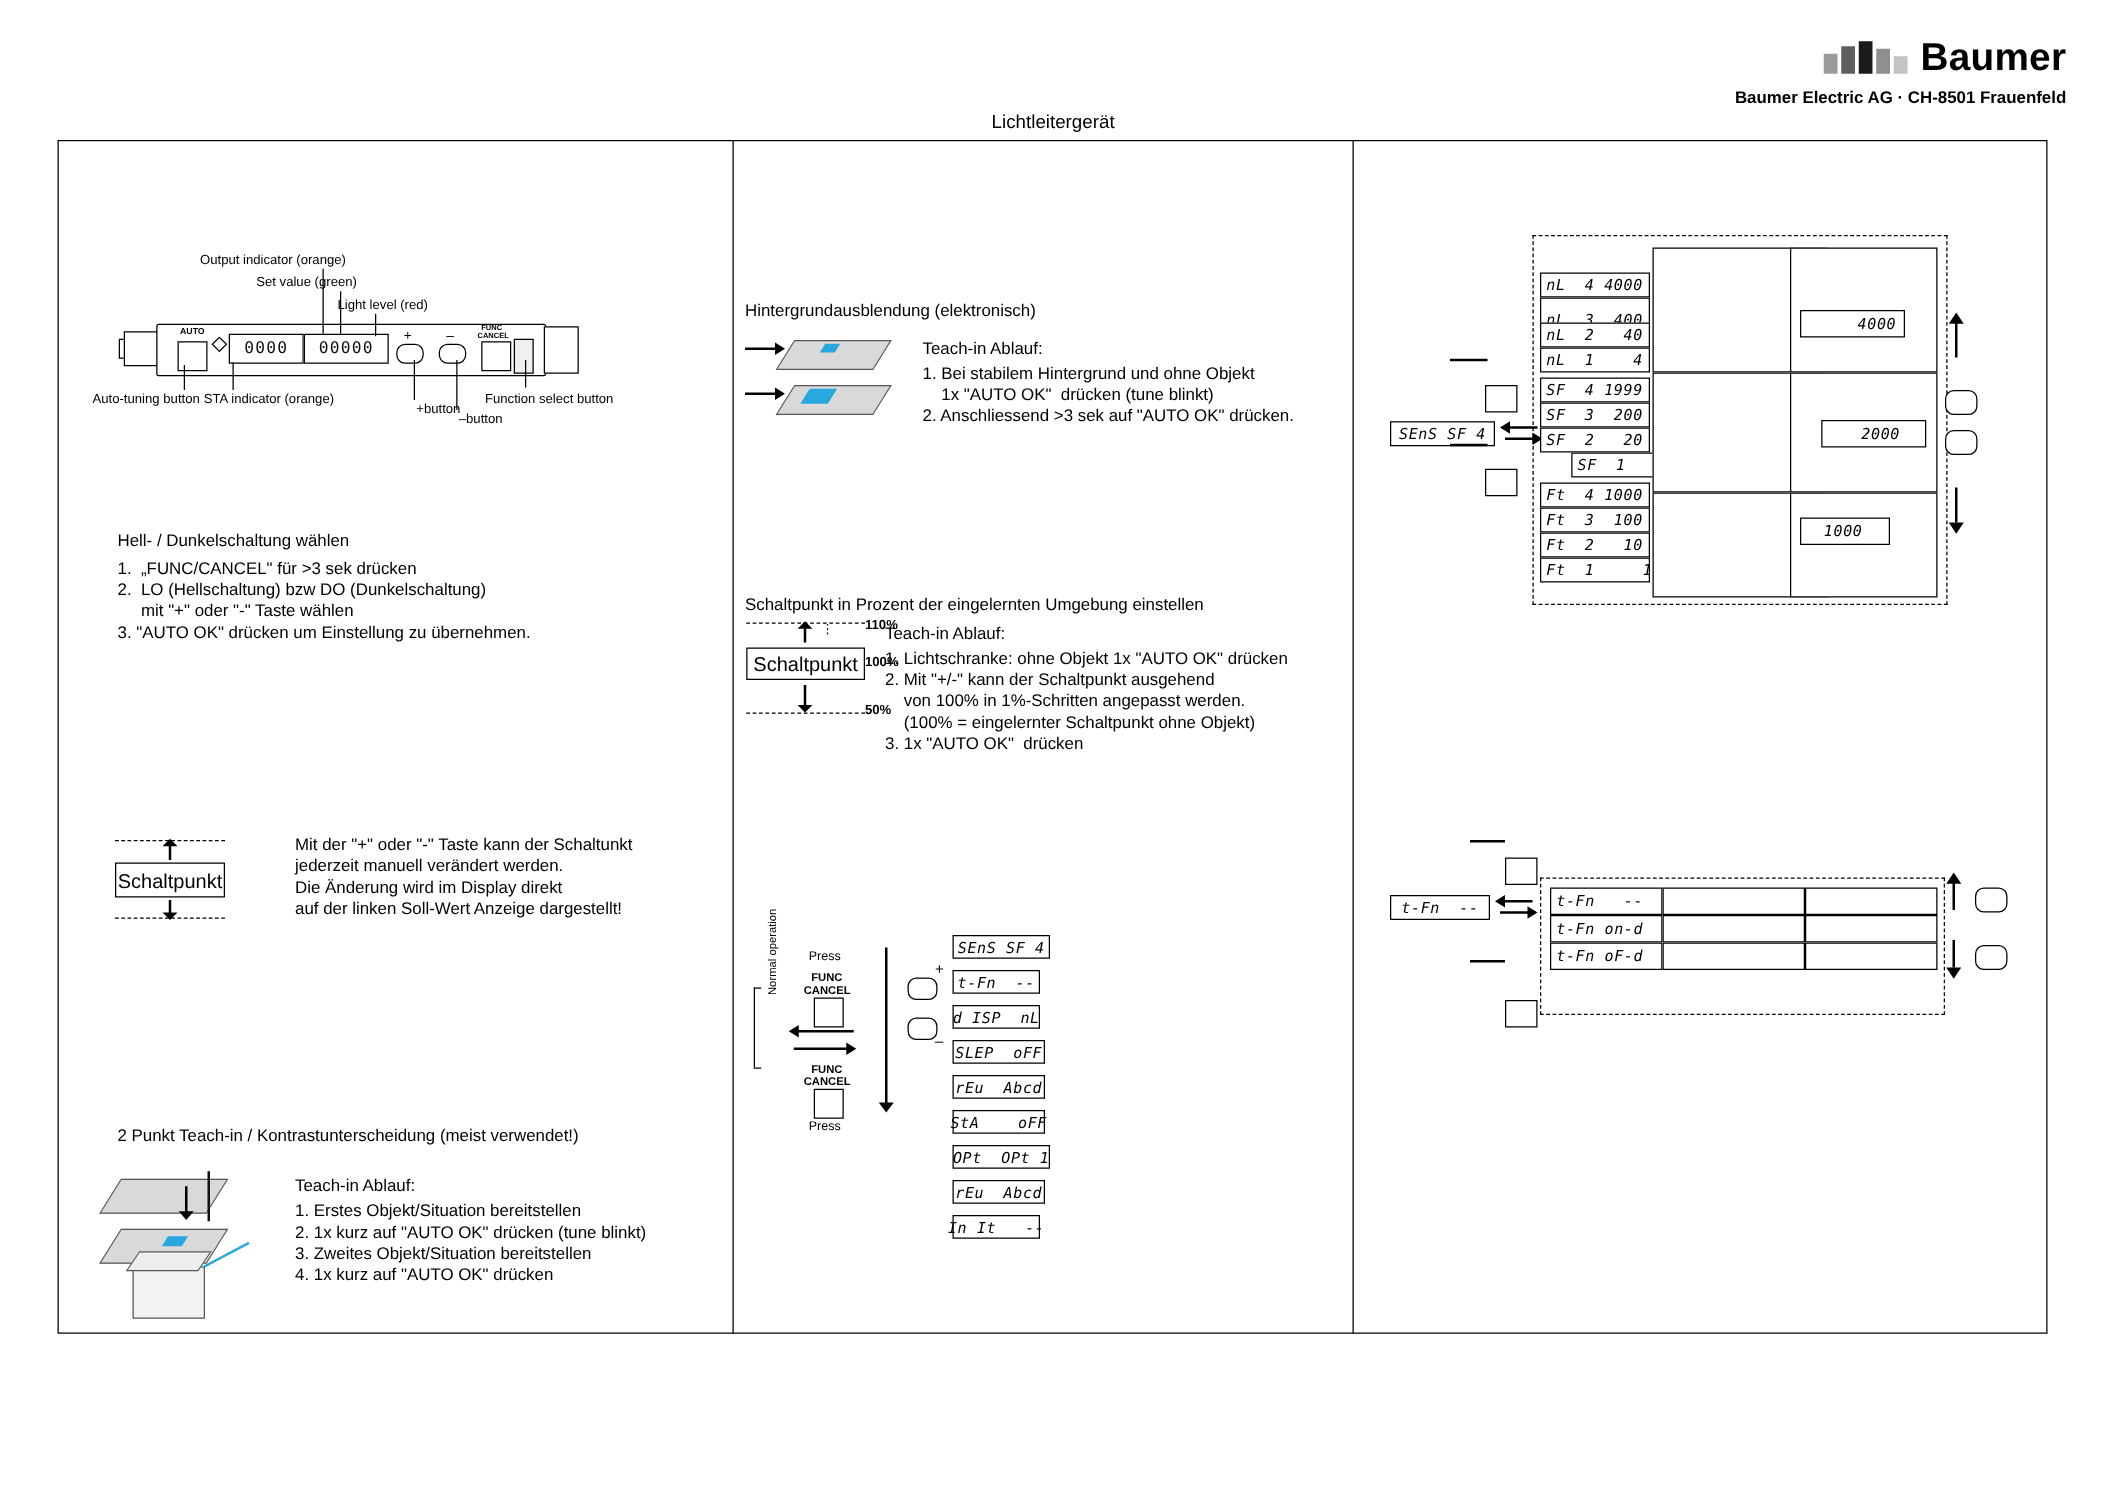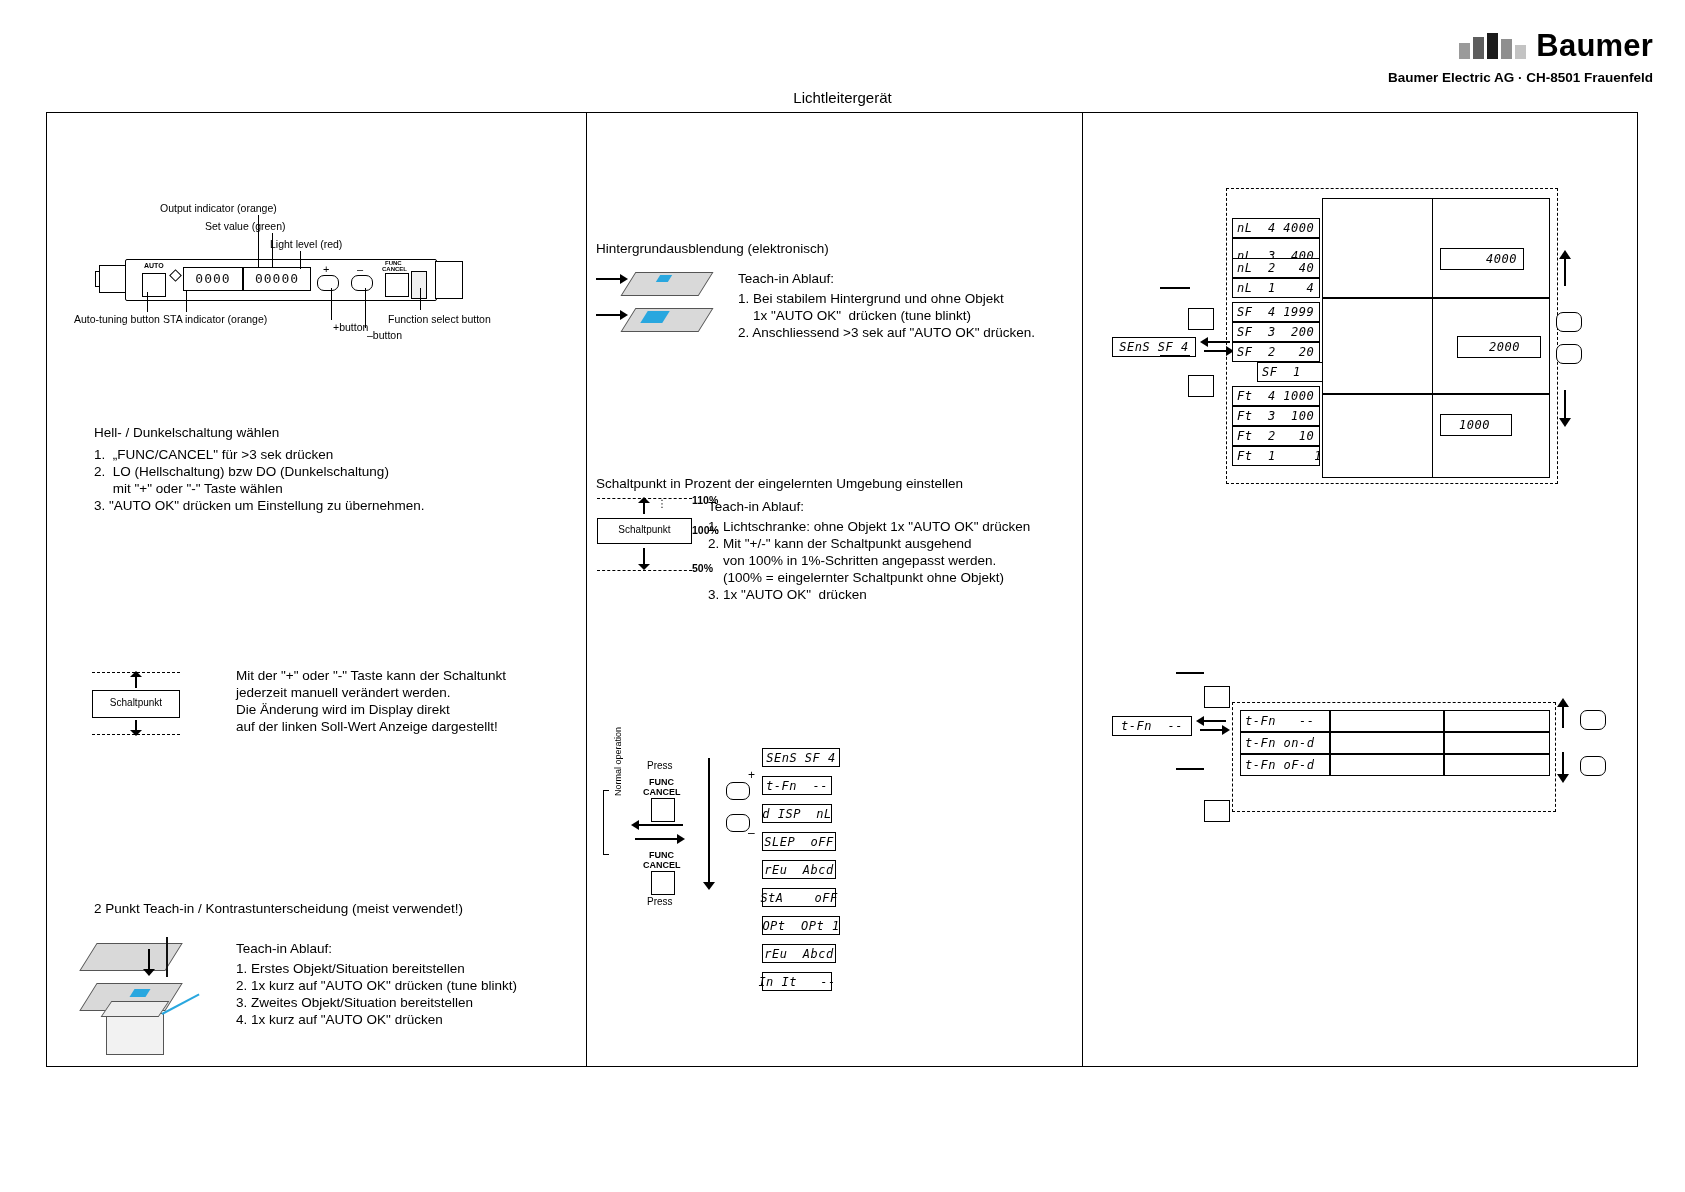--- a/index.html
+++ b/index.html
@@ -45,21 +45,21 @@
   .btn-sq{position:absolute;width:22px;height:22px;border:1.2px solid #000;background:#fff;}
   .btn-rd{position:absolute;width:20px;height:14px;border:1.2px solid #000;border-radius:7px;background:#fff;}
   .led{position:absolute;width:7px;height:7px;border:1px solid #000;background:#fff;transform:rotate(45deg);}
   .auto-lbl{position:absolute;font-size:7px;font-weight:bold;}
 
   
   .callout{font-size:10.5px;white-space:nowrap;}
   .cl-line{position:absolute;background:#000;width:1px;}
   .dashed-t{border-top:1.2px dashed #000;}
   .dashed-b{border-bottom:1.2px dashed #000;}
-  .sp-label{font-size:10px;text-align:center;}
+  .sp-label{font-size:16px;text-align:center;}
 
   
   .seg{
     border:1px solid #000;background:#fff;
     font-family:"DejaVu Sans Mono",monospace;
     font-size:12px;
     font-style:italic;
     letter-spacing:0.5px;
     display:flex;align-items:center;justify-content:center;
     box-sizing:border-box;

